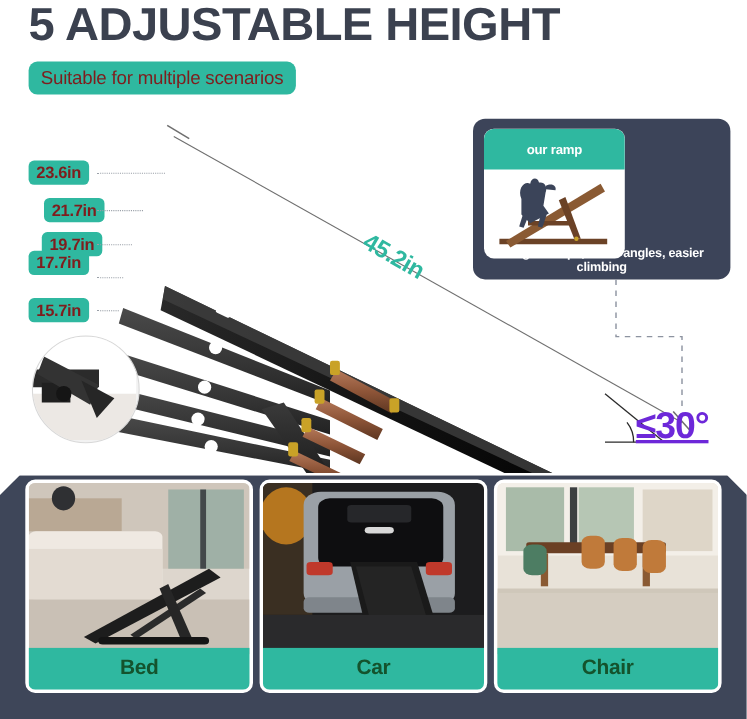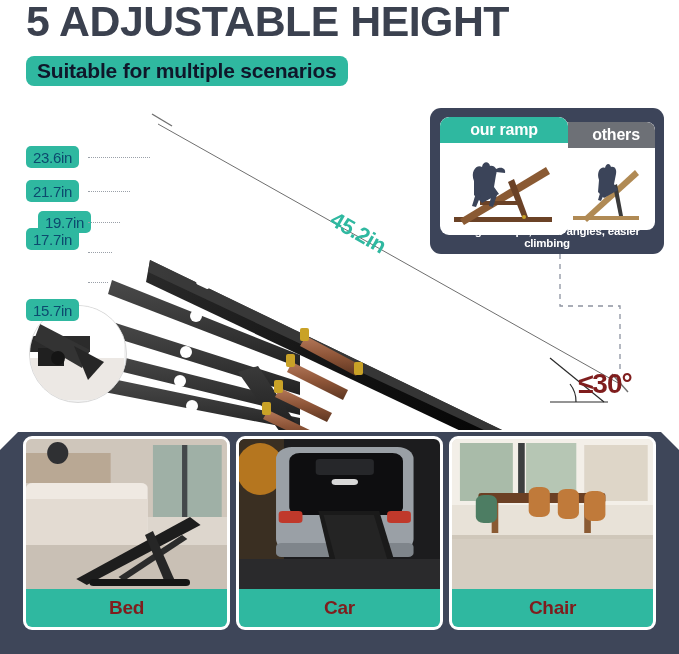--- a/index.html
+++ b/index.html
@@ -16,68 +16,69 @@
     font-size:42px;font-weight:700;letter-spacing:-0.5px;
     color:#3b414f;white-space:nowrap;line-height:1.15;
     transform:scaleX(1.02);transform-origin:left center;
   }
   .subtitle-pill{
     position:absolute;left:26px;top:56px;height:30px;
     background:#2fb8a0;border-radius:8px;
     display:flex;align-items:center;padding:0 11px;
   }
   .subtitle-pill span{
-    font-size:21px;font-weight:700;color:#0f172a;white-space:nowrap;
+    font-size:17px;font-weight:400;color:#7f1d1d;white-space:nowrap;
     letter-spacing:-0.2px;
   }
 
   
   .badge{
     position:absolute;height:22px;background:#2fb8a0;border-radius:5px;
     display:flex;align-items:center;justify-content:center;padding:0 7px;
     box-sizing:border-box;
   }
   .badge span{
-    font-size:15px;font-weight:400;color:#0c4a6e;white-space:nowrap;letter-spacing:-0.3px;
+    font-size:15px;font-weight:700;color:#7f1d1d;white-space:nowrap;letter-spacing:-0.3px;
   }
   .leader{
     position:absolute;height:0;border-top:1px dotted #9aa0a8;
   }
 
   
   .stage{position:absolute;left:0;top:100px;width:679px;height:330px;}
 
   
   .inset-circle{
     position:absolute;left:29px;top:305px;width:96px;height:96px;border-radius:50%;
     background:#f2f2f2;border:1px solid #d8d8d8;overflow:hidden;
   }
   .dimlabel{
     position:absolute;font-size:22px;font-weight:700;color:#2fb8a0;
     white-space:nowrap;transform-origin:left center;letter-spacing:-0.4px;
   }
 
   
   .anglelabel{
-    position:absolute;font-size:28px;font-weight:700;color:#7f1d1d;white-space:nowrap;
+    position:absolute;font-size:34px;font-weight:700;color:#6d28d9;white-space:nowrap;
     letter-spacing:-1px;
+    text-decoration:underline;
   }
 
   
   .compare{
     position:absolute;left:430px;top:108px;width:234px;height:146px;
     background:#3c4459;border-radius:11px;
   }
   .panel{position:absolute;background:#ffffff;overflow:hidden;}
   .panel-our{left:10px;top:9px;width:128px;height:118px;border-radius:9px;z-index:3;}
   .panel-other{left:131px;top:14px;width:94px;height:108px;border-radius:8px;z-index:1;}
   .panel-hdr{
-    position:absolute;left:0;top:0;width:100%;height:26px;
+    position:absolute;left:0;top:0;width:100%;height:37px;
     display:flex;align-items:center;justify-content:center;
-    font-size:16px;font-weight:700;color:#fff;letter-spacing:-0.2px;
+    font-size:12px;font-weight:700;color:#fff;letter-spacing:-0.2px;
     box-sizing:border-box;
   }
   .hdr-our{background:#2fb8a0;border-radius:9px 9px 0 0;}
   .hdr-other{background:#6d7076;border-radius:8px 8px 0 0;padding-left:16px;}
   .compare-caption{
     position:absolute;left:0;bottom:5px;width:100%;text-align:center;
     font-size:11.5px;font-weight:700;color:#ffffff;letter-spacing:-0.2px;
   }
 
   
@@ -88,21 +89,21 @@
   }
   .tiles{position:absolute;left:0;top:436px;width:679px;height:200px;display:flex;gap:6px;padding:0 23px;box-sizing:border-box;}
   .tile{
     position:relative;flex:1;height:194px;background:#fff;border-radius:9px;overflow:hidden;
     border:3px solid #ffffff;box-sizing:border-box;
   }
   .photo{position:absolute;left:0;top:0;width:100%;height:156px;overflow:hidden;}
   .cap{
     position:absolute;left:0;bottom:0;width:100%;height:38px;background:#2fb8a0;
     display:flex;align-items:center;justify-content:center;
-    font-size:19px;font-weight:700;color:#7f1d1d;letter-spacing:-0.3px;
+    font-size:19px;font-weight:700;color:#14532d;letter-spacing:-0.3px;
   }
 </style>
 </head>
 <body>
 
 <div id="page">
 
   <div class="title">5 ADJUSTABLE HEIGHT</div>
   <div class="subtitle-pill">
     <span>Suitable for multiple scenarios</span>
@@ -198,66 +199,56 @@
       <path d="M44,40 L74,56 L58,74 Z" fill="#262626"></path>
       <circle cx="28" cy="52" r="7" fill="#151515"></circle>
     </svg>
   </div>
 
   <div class="badge" style="left:26px;top:146px;">
     <span>23.6in</span>
   </div>
   <div class="leader" style="left:88px;top:157px;width:62px;"></div>
 
-  <div class="badge" style="left:26px;top:180px;">
+  <div class="badge" style="left:40px;top:180px;">
     <span>21.7in</span>
   </div>
   <div class="leader" style="left:88px;top:191px;width:42px;"></div>
 
   <div class="badge" style="left:26px;top:211px;margin-left:12px;">
     <span>19.7in</span>
   </div>
   <div class="leader" style="left:88px;top:222px;width:32px;"></div>
 
   <div class="badge" style="left:26px;top:228px;">
     <span>17.7in</span>
   </div>
   <div class="leader" style="left:88px;top:252px;width:24px;"></div>
 
-  <div class="badge" style="left:26px;top:271px;margin-top:28px;">
+  <div class="badge" style="left:26px;top:271px;">
     <span>15.7in</span>
   </div>
   <div class="leader" style="left:88px;top:282px;width:20px;"></div>
 
   <svg width="520" height="290" viewBox="0 0 520 290" style="position:absolute;left:150px;top:112px;">
     <line x1="8" y1="12" x2="470" y2="272" stroke="#6f6f6f" stroke-width="1"></line>
     <line x1="2" y1="2" x2="22" y2="14" stroke="#6f6f6f" stroke-width="1.4"></line>
     <line x1="462" y1="262" x2="478" y2="280" stroke="#6f6f6f" stroke-width="1.4"></line>
   </svg>
   <div class="dimlabel" style="left:332px;top:205px;transform:rotate(30deg);">45.2in</div>
 
   <svg width="70" height="56" viewBox="0 0 70 56" style="position:absolute;left:546px;top:352px;">
     <line x1="4" y1="6" x2="58" y2="50" stroke="#2a2a2a" stroke-width="1.2"></line>
     <line x1="4" y1="50" x2="62" y2="50" stroke="#2a2a2a" stroke-width="1.2"></line>
     <path d="M30,50 A28,28 0 0 0 24,32" fill="none" stroke="#2a2a2a" stroke-width="1.2"></path>
   </svg>
   <div class="anglelabel" style="left:578px;top:368px;">≤30°</div>
 
   <div class="compare">
 
-    <div class="panel panel-other">
-      <div class="panel-hdr hdr-other">others</div>
-      <svg width="94" height="86" viewBox="0 0 94 86" style="position:absolute;left:0;top:22px;">
-        <path d="M12,72 L78,72 L78,76 L12,76 Z" fill="#b08a54"></path>
-        <path d="M22,74 L74,26 L78,31 L26,78 Z" fill="#b08a54"></path>
-        <path d="M56,40 L62,72 L58,72 L52,42 Z" fill="#3a3a3a"></path>
-        <path d="M38,36 c-3,-8 2,-14 6,-12 c1,-5 5,-5 6,-1 c4,-1 6,3 5,7 l-2,10 l4,6 l-14,8 l-6,-6 z" fill="#3b4459"></path>
-        <path d="M40,46 l-3,10 l3,1 l4,-9 z" fill="#3b4459"></path>
-      </svg>
-    </div>
 
     <div class="panel panel-our">
       <div class="panel-hdr hdr-our">our ramp</div>
       <svg width="128" height="96" viewBox="0 0 128 96" style="position:absolute;left:0;top:22px;">
         <path d="M14,78 L112,78 L112,83 L14,83 Z" fill="#6b4226"></path>
         <path d="M20,80 L106,28 L110,35 L24,86 Z" fill="#8a5a33"></path>
         <path d="M74,40 L88,78 L82,78 L68,43 Z" fill="#6b4226"></path>
         <path d="M40,62 L78,62 L78,66 L40,66 Z" fill="#6b4226"></path>
         <circle cx="84" cy="78" r="2" fill="#c9a227"></circle>
         <path d="M34,42 c-4,-10 3,-17 8,-14 c1,-6 7,-6 8,-1 c5,-1 8,4 6,9 l-2,12 l5,7 l-17,9 l-8,-8 z" fill="#3b4459"></path>

